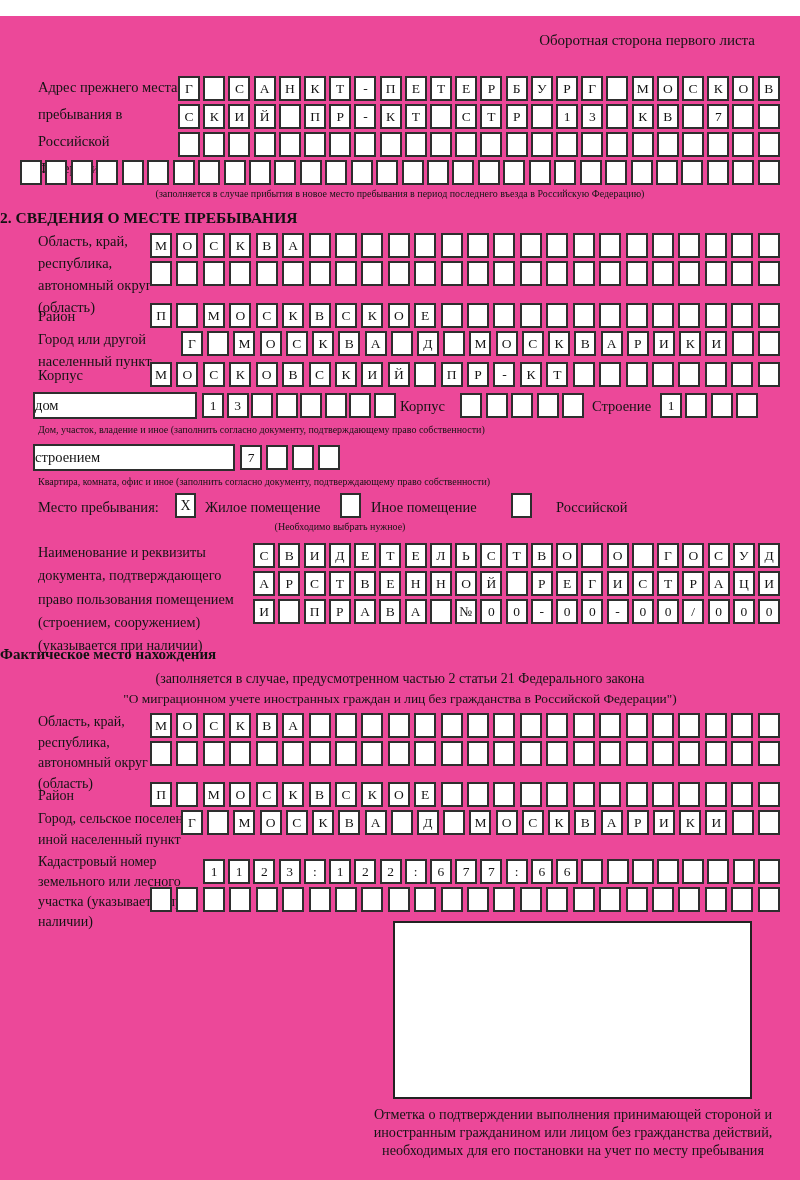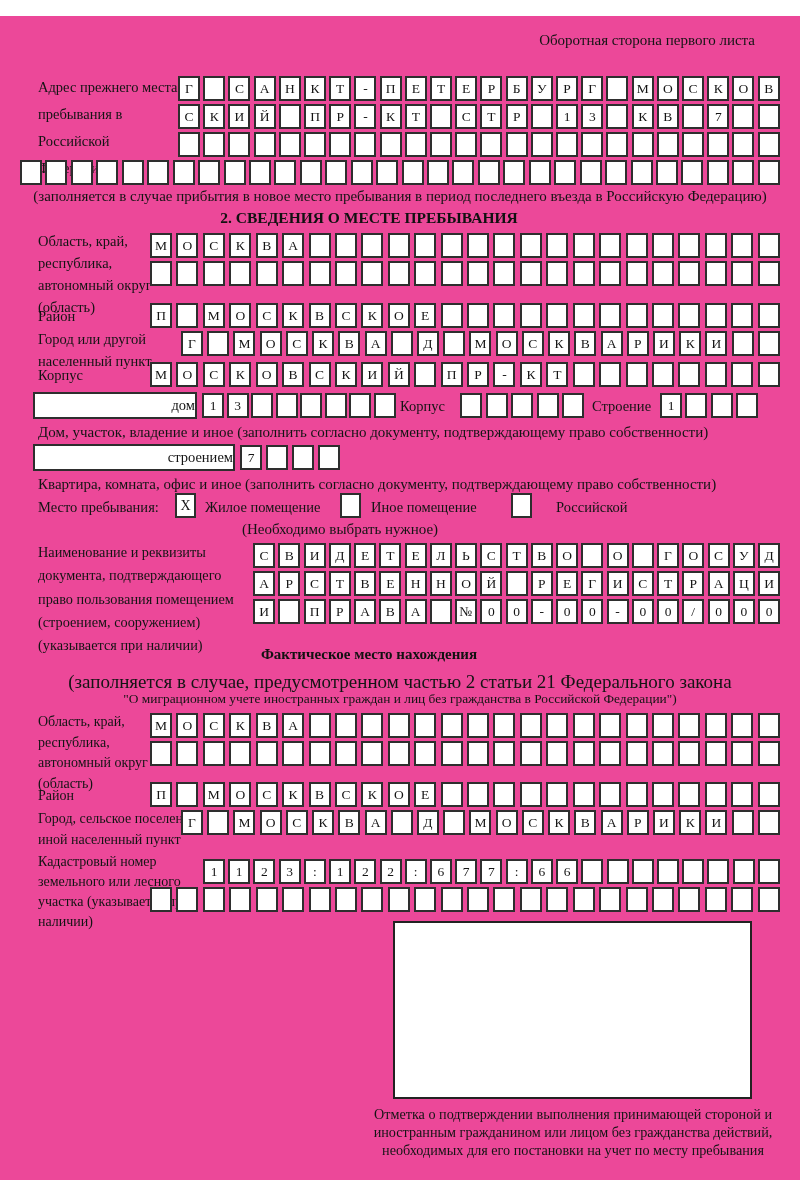--- a/index.html
+++ b/index.html
@@ -8,39 +8,39 @@
     width: 800px;
     height: 1180px;
     background: #ec4899;
     font-family: "Liberation Serif", "DejaVu Serif", serif;
     color: #141414;
     overflow: hidden;
     margin-top: 16px;
   }
   .abs { position: absolute; }
   .lbl { position: absolute; font-size: 14.5px; line-height: 27px; color: #141414; }
-  .note { position: absolute; font-size: 15px; color: #141414; white-space: nowrap; }
-  .title { position: absolute; left: 0; width: 738px; text-align: center; font-weight: 700; font-size: 15.5px; color: #111; }
+  .note { position: absolute; font-size: 10px; color: #141414; white-space: nowrap; }
+  .title { position: absolute; left: 0; width: 738px; font-weight: 700; font-size: 15.5px; color: #111; }
   .cellrow { position: absolute; display: flex; justify-content: space-between; }
   .cell {
     box-sizing: border-box;
     flex: 0 0 22px;
     width: 22px; height: 25px;
     border: 2px solid #2e2e2e;
     background: #fff;
     font-size: 13.5px; line-height: 21px;
     text-align: center;
     overflow: hidden;
   }
   .widebox {
     position: absolute;
     box-sizing: border-box;
     border: 2px solid #2e2e2e;
     height: 27px;
-    text-align: right;
+    text-align: left;
     font-size: 14.5px; line-height: 23px;
     background: #fff;
   }
   .checkbox {
     position: absolute;
     box-sizing: border-box;
     width: 21px; height: 25px;
     border: 2px solid #2e2e2e;
     text-align: center;
     font-size: 14px; line-height: 21px;
@@ -424,21 +424,21 @@
       <span class="cell">-</span>
       <span class="cell">0</span>
       <span class="cell">0</span>
       <span class="cell">/</span>
       <span class="cell">0</span>
       <span class="cell">0</span>
       <span class="cell">0</span>
     </div>
 
   <div class="title" style="top:630px; font-size:15px;">Фактическое место нахождения</div>
-  <div class="note center" style="left:0; top:655px; width:800px; font-size:19px;">(заполняется в случае, предусмотренном частью 2 статьи 21 Федерального закона</div>
+  <div class="note center" style="left:0; top:655px; width:800px; font-size:14px;">(заполняется в случае, предусмотренном частью 2 статьи 21 Федерального закона</div>
   <div class="note center" style="left:0; top:675px; width:800px; font-size:13.4px;">"О миграционном учете иностранных граждан и лиц без гражданства в Российской Федерации")</div>
 
   <div class="lbl" style="left:38px; top:696px; width:134px; line-height:20.5px; font-size:14px;">Область, край, республика, автономный округ (область)</div>
   <div class="cellrow" style="left:150px; top:697px; width:630px;">
       <span class="cell">М</span>
       <span class="cell">О</span>
       <span class="cell">С</span>
       <span class="cell">К</span>
       <span class="cell">В</span>
       <span class="cell">А</span>

